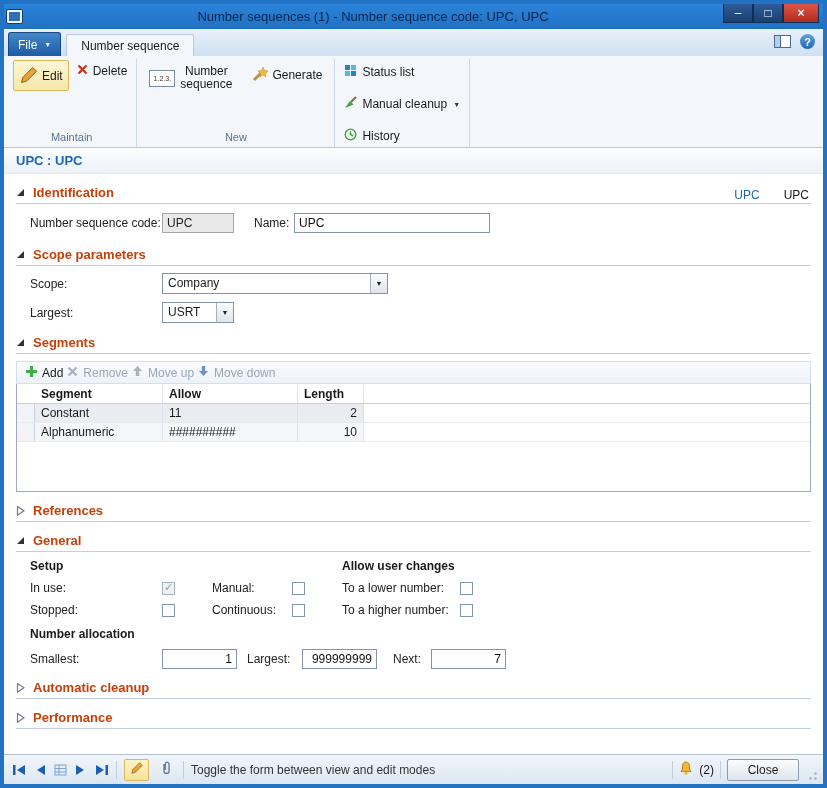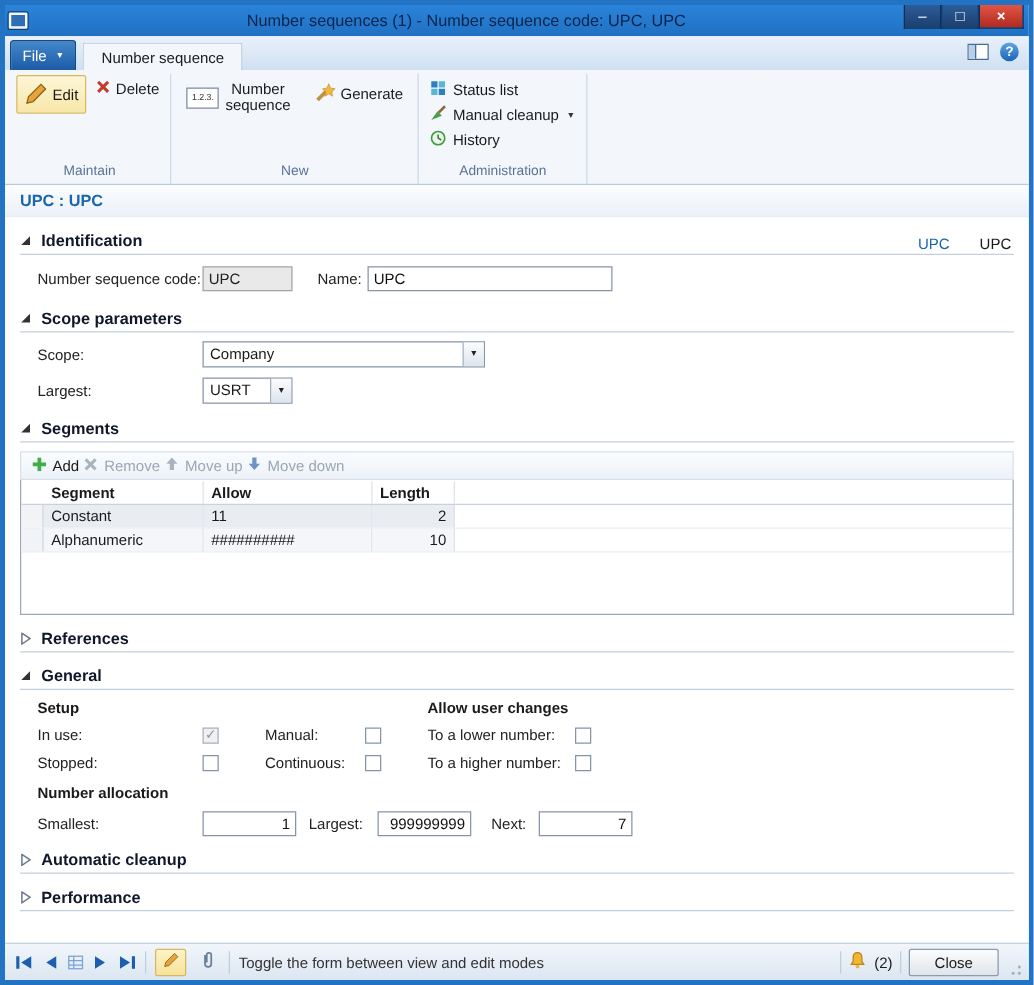--- a/index.html
+++ b/index.html
@@ -27,31 +27,31 @@
 
   
   .ribbon{background:#f3f7fc;border-bottom:1px solid #b9c9dc;display:flex;align-items:stretch;padding:3px 0 0 3px;height:92px;flex:0 0 auto}
   .rgroup{display:flex;flex-direction:column;border-right:1px solid #cdd9e8;padding:1px 6px 0}
   .gitems{flex:1;display:flex;align-items:flex-start;gap:5px}
   .glabel{height:16px;text-align:center;font-size:11px;color:#5a7394;padding-bottom:1px}
   .bigbtn{display:flex;align-items:center;gap:3px;padding:4px 5px 2px;border:1px solid transparent;border-radius:2px;min-width:42px;cursor:default}
   .bigbtn.selected{background:linear-gradient(#fdf6d6,#f8e7a8);border-color:#d9b85c}
   .bigbtn .blabel{font-size:12px;text-align:center;line-height:13px}
   .smallbtn{display:flex;align-items:center;gap:5px;font-size:12px;padding:2px 3px;cursor:default;white-space:nowrap}
-  .admin-stack{display:flex;flex-direction:column;gap:0;padding-top:2px}
+  .admin-stack{display:flex;flex-direction:column;gap:12px;padding-top:2px}
   .nsq-icon{width:26px;height:17px;border:1px solid #7a8aa0;background:#fff;font-size:7px;color:#333;display:flex;align-items:center;justify-content:center;letter-spacing:0}
   .caret-sm{font-size:7px;color:#333;margin-left:1px}
 
   
   .rec-header{height:26px;background:linear-gradient(#fcfdfe,#ebf1f8);display:flex;align-items:center;padding:0 12px;color:#1b66b0;font-weight:bold;font-size:13px;border-bottom:1px solid #e2e9f1;flex:0 0 auto}
 
   
   .content{flex:1;background:#fff;padding:0 12px;overflow:hidden;position:relative}
   .sec{display:flex;align-items:center;gap:7px;border-bottom:1px solid #c3cfde;padding:4px 0 3px;margin-top:7px}
-  .sec .stitle{font-weight:bold;font-size:13px;color:#0f172a}
+  .sec .stitle{font-weight:bold;font-size:13px;color:#c2410c}
   .tri{width:10px;display:flex;align-items:center}
   .flabel{color:#222}
   .tbox{height:20px;border:1px solid #8595a8;padding:0 4px;font:12px "Liberation Sans",sans-serif;background:#fff;color:#111}
   .tbox:disabled,.tbox.dis{background:#e9e9e9;border-color:#a6a6a6;color:#222}
   .num{text-align:right}
   .ident-row{display:flex;align-items:center;padding:9px 0 3px 14px;position:relative}
   .ident-right{position:absolute;right:2px;top:-16px;display:flex;gap:24px;font-size:12px}
   .link{color:#1b66b0;cursor:pointer}
   .form-row{display:flex;align-items:center;padding:7px 0 1px 14px}
   .combo{display:flex;height:21px;border:1px solid #8595a8;background:#fff}

